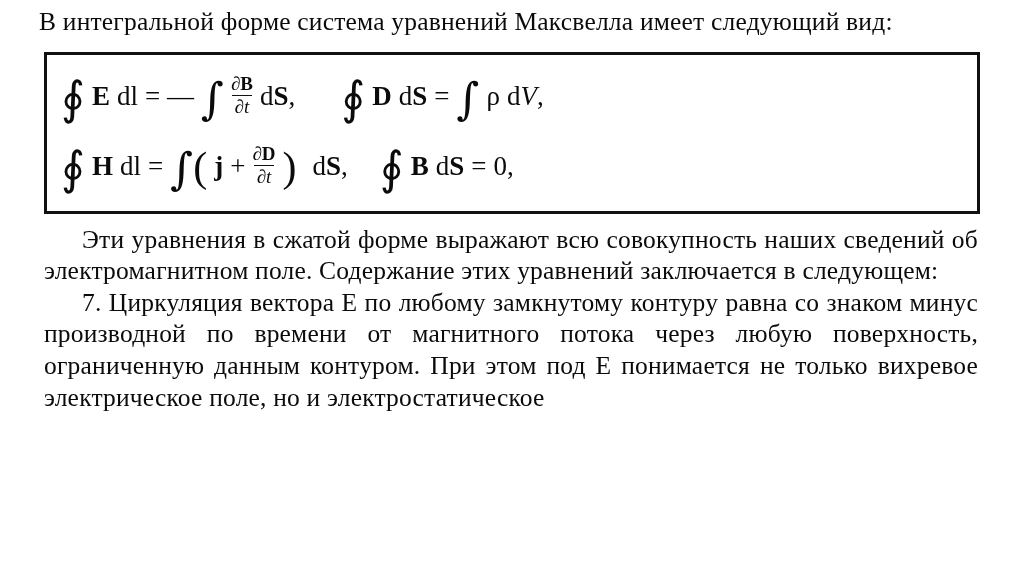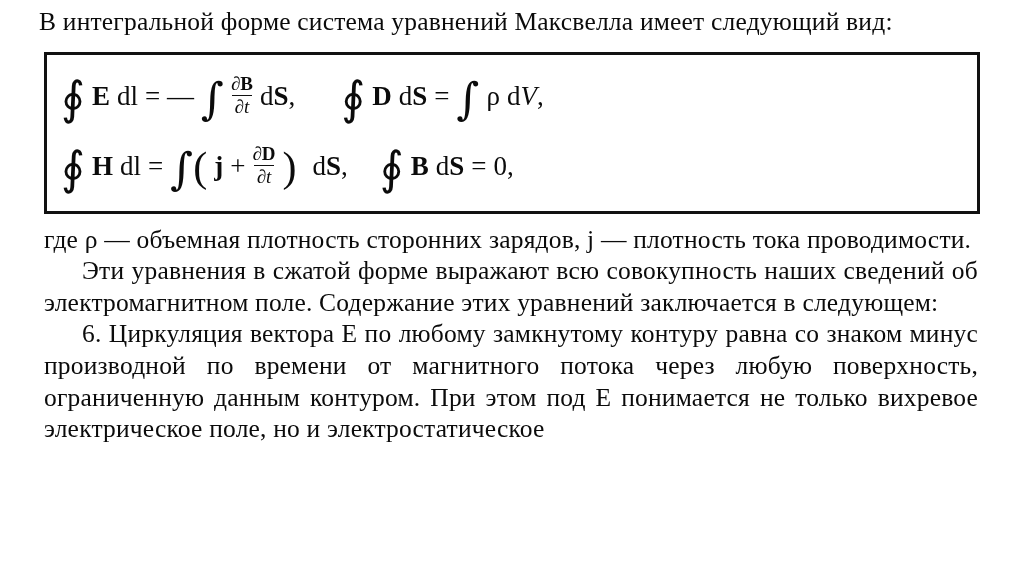--- a/index.html
+++ b/index.html
@@ -215,17 +215,16 @@
           <span>=</span>
           <span class="gap-sm"></span>
           <span>0,</span>
         </span>
       </div>
 
     </div>
 
   </div>
 
-  <p class="para">где ρ — объемная плотность сторонних зарядов, j — плотность тока проводимости.</p>
   <p class="para indent">Эти уравнения в сжатой форме выражают всю совокупность наших сведений об электромагнитном поле. Содержание этих уравнений заключается в следующем:</p>
-  <p class="para indent">6. Циркуляция вектора E по любому замкнутому контуру равна со знаком минус производной по времени от магнитного потока через любую поверхность, ограниченную данным контуром. При этом под E понимается не только вихревое электрическое поле, но и электростатическое</p>
+  <p class="para indent">7. Циркуляция вектора E по любому замкнутому контуру равна со знаком минус производной по времени от магнитного потока через любую поверхность, ограниченную данным контуром. При этом под E понимается не только вихревое электрическое поле, но и электростатическое</p>
 
 </div>
 
 </body></html>

